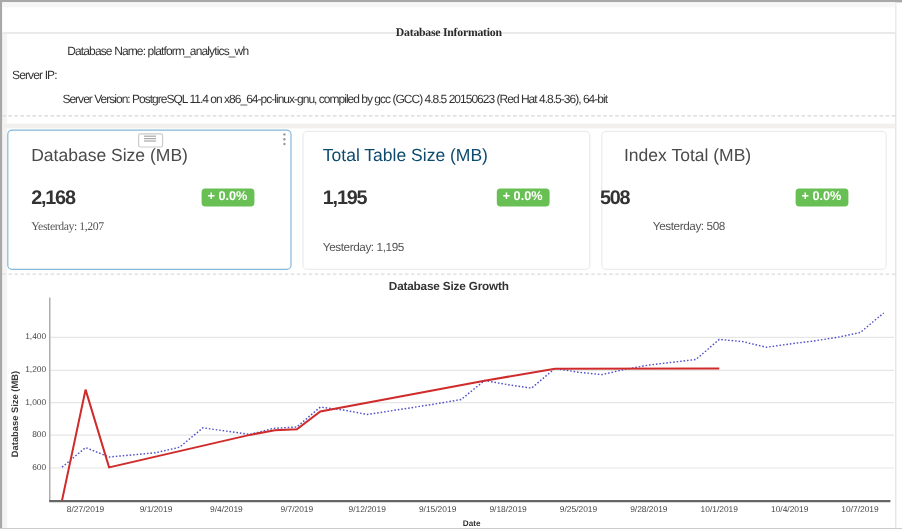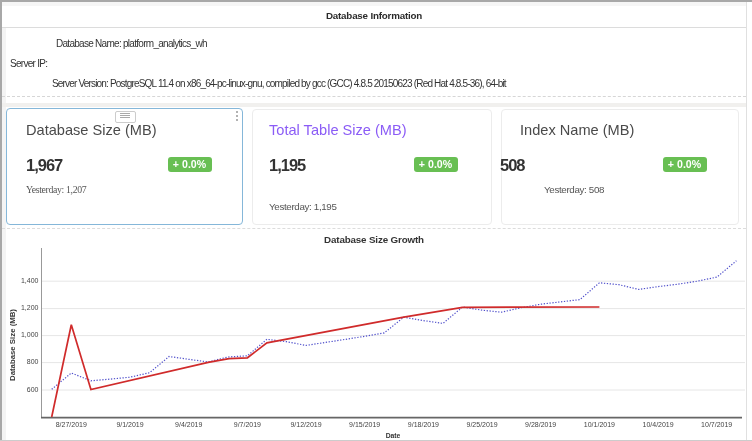--- a/index.html
+++ b/index.html
@@ -10,55 +10,55 @@
 </head>
 <body>
 
   <div class="abs" style="left:0;top:0;width:752px;height:2px;background:#a8a8a8;"></div>
   <div class="abs" style="left:0;top:0;width:2px;height:441px;background:#a8a8a8;"></div>
   <div class="abs" style="left:2px;top:2px;width:4px;height:439px;background:#f4f4f4;"></div>
   <div class="abs" style="left:746px;top:2px;width:1px;height:439px;background:#e0e0e0;"></div>
 
   <div class="abs" style="left:2px;top:2px;width:744px;height:25px;background:#fff;border-bottom:1px solid #dcdcdc;"></div>
   <div class="abs" style="left:2px;top:2px;width:744px;height:4px;background:#f6f6f6;"></div>
-  <div class="abs" style="left:2px;top:11px;width:744px;text-align:center;font-size:9.8px;font-weight:bold;letter-spacing:-0.2px;color:#2b2b2b;line-height:1;">Database Information</div>
+  <div class="abs" style="left:2px;top:23px;width:744px;text-align:center;font-size:9.8px;font-weight:bold;letter-spacing:-0.2px;color:#2b2b2b;line-height:1;font-family:Liberation Serif, serif;">Database Information</div>
 
   <div class="abs" style="left:10px;top:38.6px;font-size:10px;letter-spacing:-0.72px;color:#333;line-height:1;padding-left:46px;">Database Name: platform_analytics_wh</div>
   <div class="abs" style="left:10px;top:58.6px;font-size:10px;letter-spacing:-0.72px;color:#333;line-height:1;">Server IP:</div>
   <div class="abs" style="left:10px;top:78.6px;font-size:10px;letter-spacing:-0.82px;color:#333;line-height:1;margin-left:42px;">Server Version: PostgreSQL 11.4 on x86_64-pc-linux-gnu, compiled by gcc (GCC) 4.8.5 20150623 (Red Hat 4.8.5-36), 64-bit</div>
 
   <div class="abs" style="left:2px;top:96px;width:744px;border-top:1px dashed #d6d6d6;"></div>
 
   <div class="abs" style="left:2px;top:103px;width:744px;height:3.5px;background:#f1f0ee;"></div>
 
   <div class="abs" style="left:6px;top:108px;width:235px;height:115px;background:#fff;border:1.5px solid #85b7d9;border-radius:4px;"></div>
   <div class="abs" style="left:26px;top:122.5px;font-size:14.6px;color:#4a4a4a;line-height:1;">Database Size (MB)</div>
-  <div class="abs" style="left:26px;top:156.5px;font-size:16.5px;letter-spacing:-1.0px;font-weight:bold;color:#333;line-height:1;">1,967</div>
+  <div class="abs" style="left:26px;top:156.5px;font-size:16.5px;letter-spacing:-1.0px;font-weight:bold;color:#333;line-height:1;">2,168</div>
   <div class="abs" style="left:167.5px;top:156.5px;width:44px;height:15px;background:#68bf53;border-radius:3px;color:#fff;font-size:10.6px;font-weight:bold;text-align:center;line-height:15px;">+&nbsp;0.0%</div>
   <div class="abs" style="left:26px;top:185px;font-size:9.8px;letter-spacing:-0.35px;color:#555;line-height:1;font-family:Liberation Serif, serif;">Yesterday: 1,207</div>
 
   <div class="abs" style="left:115.2px;top:110.5px;width:19px;height:10px;background:#fff;border:1px solid #ccc;border-radius:2px;"></div>
   <div class="abs" style="left:120.2px;top:112.6px;width:9.5px;height:1.2px;background:#a9a9a9;"></div>
   <div class="abs" style="left:120.2px;top:114.8px;width:9.5px;height:1.2px;background:#a9a9a9;"></div>
   <div class="abs" style="left:120.2px;top:117px;width:9.5px;height:1.2px;background:#a9a9a9;"></div>
 
   <svg class="abs" style="left:233.5px;top:109px;" width="6" height="14" viewBox="0 0 6 14">
     <circle cx="3" cy="3" r="1" fill="#999"></circle>
     <circle cx="3" cy="7" r="1" fill="#999"></circle>
     <circle cx="3" cy="11" r="1" fill="#999"></circle>
   </svg>
 
   <div class="abs" style="left:252px;top:108.5px;width:238px;height:114px;background:#fff;border:1px solid #ececec;border-radius:4px;"></div>
-  <div class="abs" style="left:269px;top:122.5px;font-size:14.6px;color:#8b5cf6;line-height:1;">Total Table Size (MB)</div>
+  <div class="abs" style="left:269px;top:122.5px;font-size:14.6px;color:#0c4a6e;line-height:1;">Total Table Size (MB)</div>
   <div class="abs" style="left:269px;top:156.5px;font-size:16.5px;letter-spacing:-1.0px;font-weight:bold;color:#333;line-height:1;">1,195</div>
   <div class="abs" style="left:413.5px;top:156.5px;width:44px;height:15px;background:#68bf53;border-radius:3px;color:#fff;font-size:10.6px;font-weight:bold;text-align:center;line-height:15px;">+&nbsp;0.0%</div>
   <div class="abs" style="left:269px;top:202px;font-size:9.8px;letter-spacing:-0.35px;color:#555;line-height:1;">Yesterday: 1,195</div>
 
   <div class="abs" style="left:501px;top:108.5px;width:236px;height:114px;background:#fff;border:1px solid #ececec;border-radius:4px;"></div>
-  <div class="abs" style="left:520px;top:122.5px;font-size:14.6px;color:#4a4a4a;line-height:1;">Index Name (MB)</div>
+  <div class="abs" style="left:520px;top:122.5px;font-size:14.6px;color:#4a4a4a;line-height:1;">Index Total (MB)</div>
   <div class="abs" style="left:500px;top:156.5px;font-size:16.5px;letter-spacing:-1.0px;font-weight:bold;color:#333;line-height:1;">508</div>
   <div class="abs" style="left:662.5px;top:156.5px;width:44px;height:15px;background:#68bf53;border-radius:3px;color:#fff;font-size:10.6px;font-weight:bold;text-align:center;line-height:15px;">+&nbsp;0.0%</div>
   <div class="abs" style="left:520px;top:185px;font-size:9.8px;letter-spacing:-0.35px;color:#555;line-height:1;margin-left:24px;">Yesterday: 508</div>
 
   <div class="abs" style="left:2px;top:228px;width:744px;border-top:1px dashed #dcdcdc;"></div>
 
   <div class="abs" style="left:2px;top:235.3px;width:744px;text-align:center;font-size:9.8px;font-weight:bold;letter-spacing:-0.15px;color:#333;line-height:1;">Database Size Growth</div>
 
   <svg class="abs" style="left:0;top:0;" width="752" height="441" viewBox="0 0 752 441">
 

